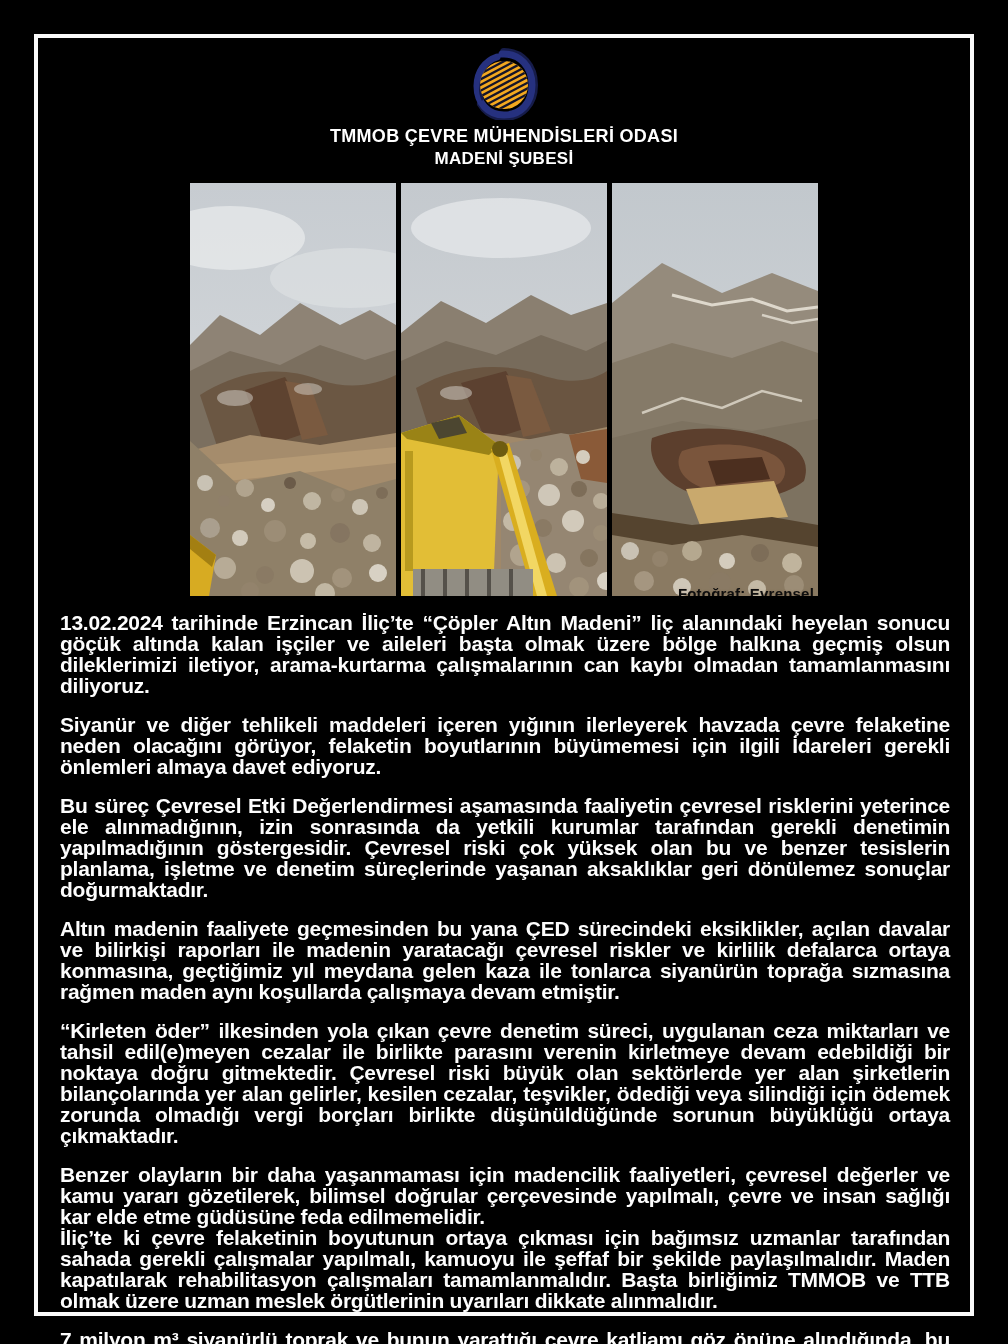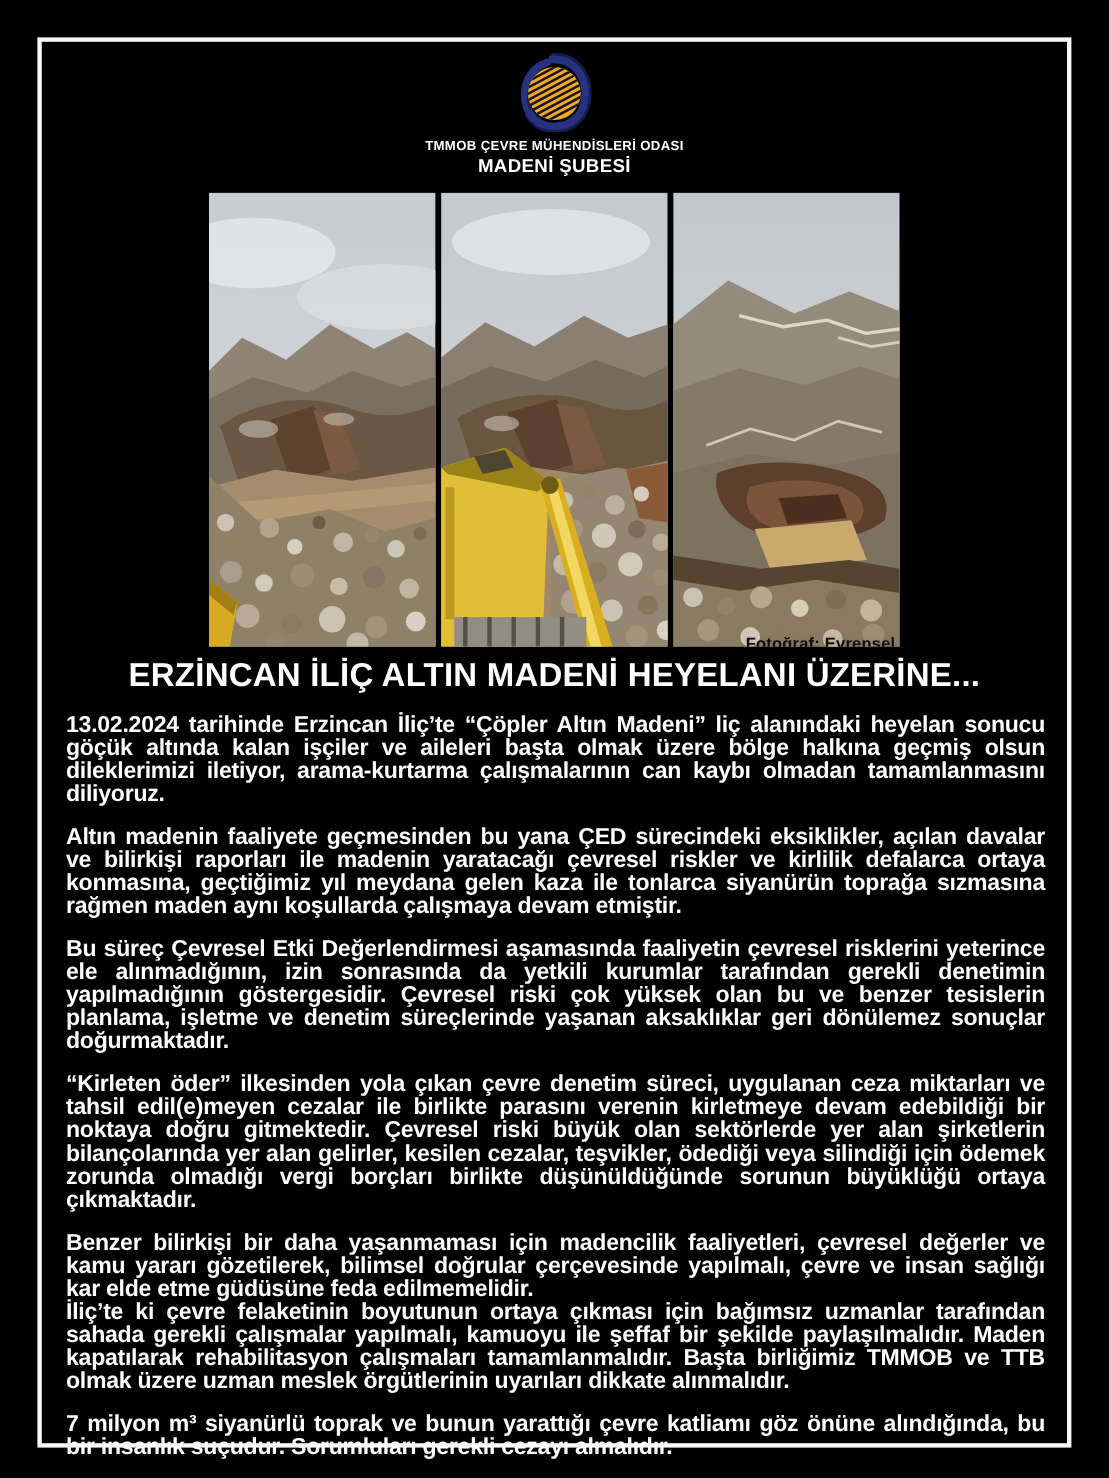--- a/index.html
+++ b/index.html
@@ -12,21 +12,21 @@
   .frame-border{
     position:absolute;left:34px;top:34px;width:932px;height:1274px;
     border:4px solid #fafafa;pointer-events:none;z-index:5;
   }
   .content{
     position:absolute;left:38px;top:38px;width:932px;height:1266px;
   }
   .header{ text-align:center; padding-top:10px; }
   .logo{ width:68px;height:72px;margin:0 auto 4px; }
   .org-name{
-    font-size:12px;font-weight:bold;letter-spacing:.3px;line-height:1.35;
+    font-size:18px;font-weight:bold;letter-spacing:.3px;line-height:1.35;
   }
   .org-branch{
     font-size:17px;font-weight:bold;letter-spacing:.3px;line-height:1.35;
   }
   .photo-strip{
     position:relative;width:628px;height:413px;margin:12px auto 0;
     display:flex;gap:5px;background:#000;overflow:hidden;
   }
   .photo-panel{flex:0 0 206px;height:413px;}
   .photo-panel svg{display:block;width:206px;height:413px;}
@@ -229,25 +229,25 @@
           <circle cx="108" cy="400" r="11" fill="#8a7a64"></circle>
             <circle cx="145" cy="406" r="9" fill="#c4baa6"></circle>
           <circle cx="182" cy="402" r="10" fill="#9c8d76"></circle>
         </g>
       </svg>
     </div>
 
     <div class="photo-caption">Fotoğraf: Evrensel</div>
   </div>
 
-  <h1 class="main-title">ERZİNCAN İLİÇ ALTIN MADENİ HEYELANI ÜZERİNE...</h1>
 
   <div class="body-text">
     <p>13.02.2024 tarihinde Erzincan İliç’te “Çöpler Altın Madeni” liç alanındaki heyelan sonucu göçük altında kalan işçiler ve aileleri başta olmak üzere bölge halkına geçmiş olsun dileklerimizi iletiyor, arama-kurtarma çalışmalarının can kaybı olmadan tamamlanmasını diliyoruz.</p>
+    <p>Siyanür ve diğer tehlikeli maddeleri içeren yığının ilerleyerek havzada çevre felaketine neden olacağını görüyor, felaketin boyutlarının büyümemesi için ilgili İdareleri gerekli önlemleri almaya davet ediyoruz.</p>
+    <p>Bu süreç Çevresel Etki Değerlendirmesi aşamasında faaliyetin çevresel risklerini yeterince ele alınmadığının, izin sonrasında da yetkili kurumlar tarafından gerekli denetimin yapılmadığının göstergesidir. Çevresel riski çok yüksek olan bu ve benzer tesislerin planlama, işletme ve denetim süreçlerinde yaşanan aksaklıklar geri dönülemez sonuçlar doğurmaktadır.</p>
     <p>Altın madenin faaliyete geçmesinden bu yana ÇED sürecindeki eksiklikler, açılan davalar ve bilirkişi raporları ile madenin yaratacağı çevresel riskler ve kirlilik defalarca ortaya konmasına, geçtiğimiz yıl meydana gelen kaza ile tonlarca siyanürün toprağa sızmasına rağmen maden aynı koşullarda çalışmaya devam etmiştir.</p>
-    <p>Bu süreç Çevresel Etki Değerlendirmesi aşamasında faaliyetin çevresel risklerini yeterince ele alınmadığının, izin sonrasında da yetkili kurumlar tarafından gerekli denetimin yapılmadığının göstergesidir. Çevresel riski çok yüksek olan bu ve benzer tesislerin planlama, işletme ve denetim süreçlerinde yaşanan aksaklıklar geri dönülemez sonuçlar doğurmaktadır.</p>
     <p>“Kirleten öder” ilkesinden yola çıkan çevre denetim süreci, uygulanan ceza miktarları ve tahsil edil(e)meyen cezalar ile birlikte parasını verenin kirletmeye devam edebildiği bir noktaya doğru gitmektedir. Çevresel riski büyük olan sektörlerde yer alan şirketlerin bilançolarında yer alan gelirler, kesilen cezalar, teşvikler, ödediği veya silindiği için ödemek zorunda olmadığı vergi borçları birlikte düşünüldüğünde sorunun büyüklüğü ortaya çıkmaktadır.</p>
-    <p style="margin-bottom:0;">Benzer bilirkişi bir daha yaşanmaması için madencilik faaliyetleri, çevresel değerler ve kamu yararı gözetilerek, bilimsel doğrular çerçevesinde yapılmalı, çevre ve insan sağlığı kar elde etme güdüsüne feda edilmemelidir.</p>
+    <p style="margin-bottom:0;">Benzer olayların bir daha yaşanmaması için madencilik faaliyetleri, çevresel değerler ve kamu yararı gözetilerek, bilimsel doğrular çerçevesinde yapılmalı, çevre ve insan sağlığı kar elde etme güdüsüne feda edilmemelidir.</p>
     <p>İliç’te ki çevre felaketinin boyutunun ortaya çıkması için bağımsız uzmanlar tarafından sahada gerekli çalışmalar yapılmalı, kamuoyu ile şeffaf bir şekilde paylaşılmalıdır. Maden kapatılarak rehabilitasyon çalışmaları tamamlanmalıdır. Başta birliğimiz TMMOB ve TTB olmak üzere uzman meslek örgütlerinin uyarıları dikkate alınmalıdır.</p>
     <p>7 milyon m³ siyanürlü toprak ve bunun yarattığı çevre katliamı göz önüne alındığında, bu bir insanlık suçudur. Sorumluları gerekli cezayı almalıdır.</p>
   </div>
 
 </div>
 
 </body></html>

